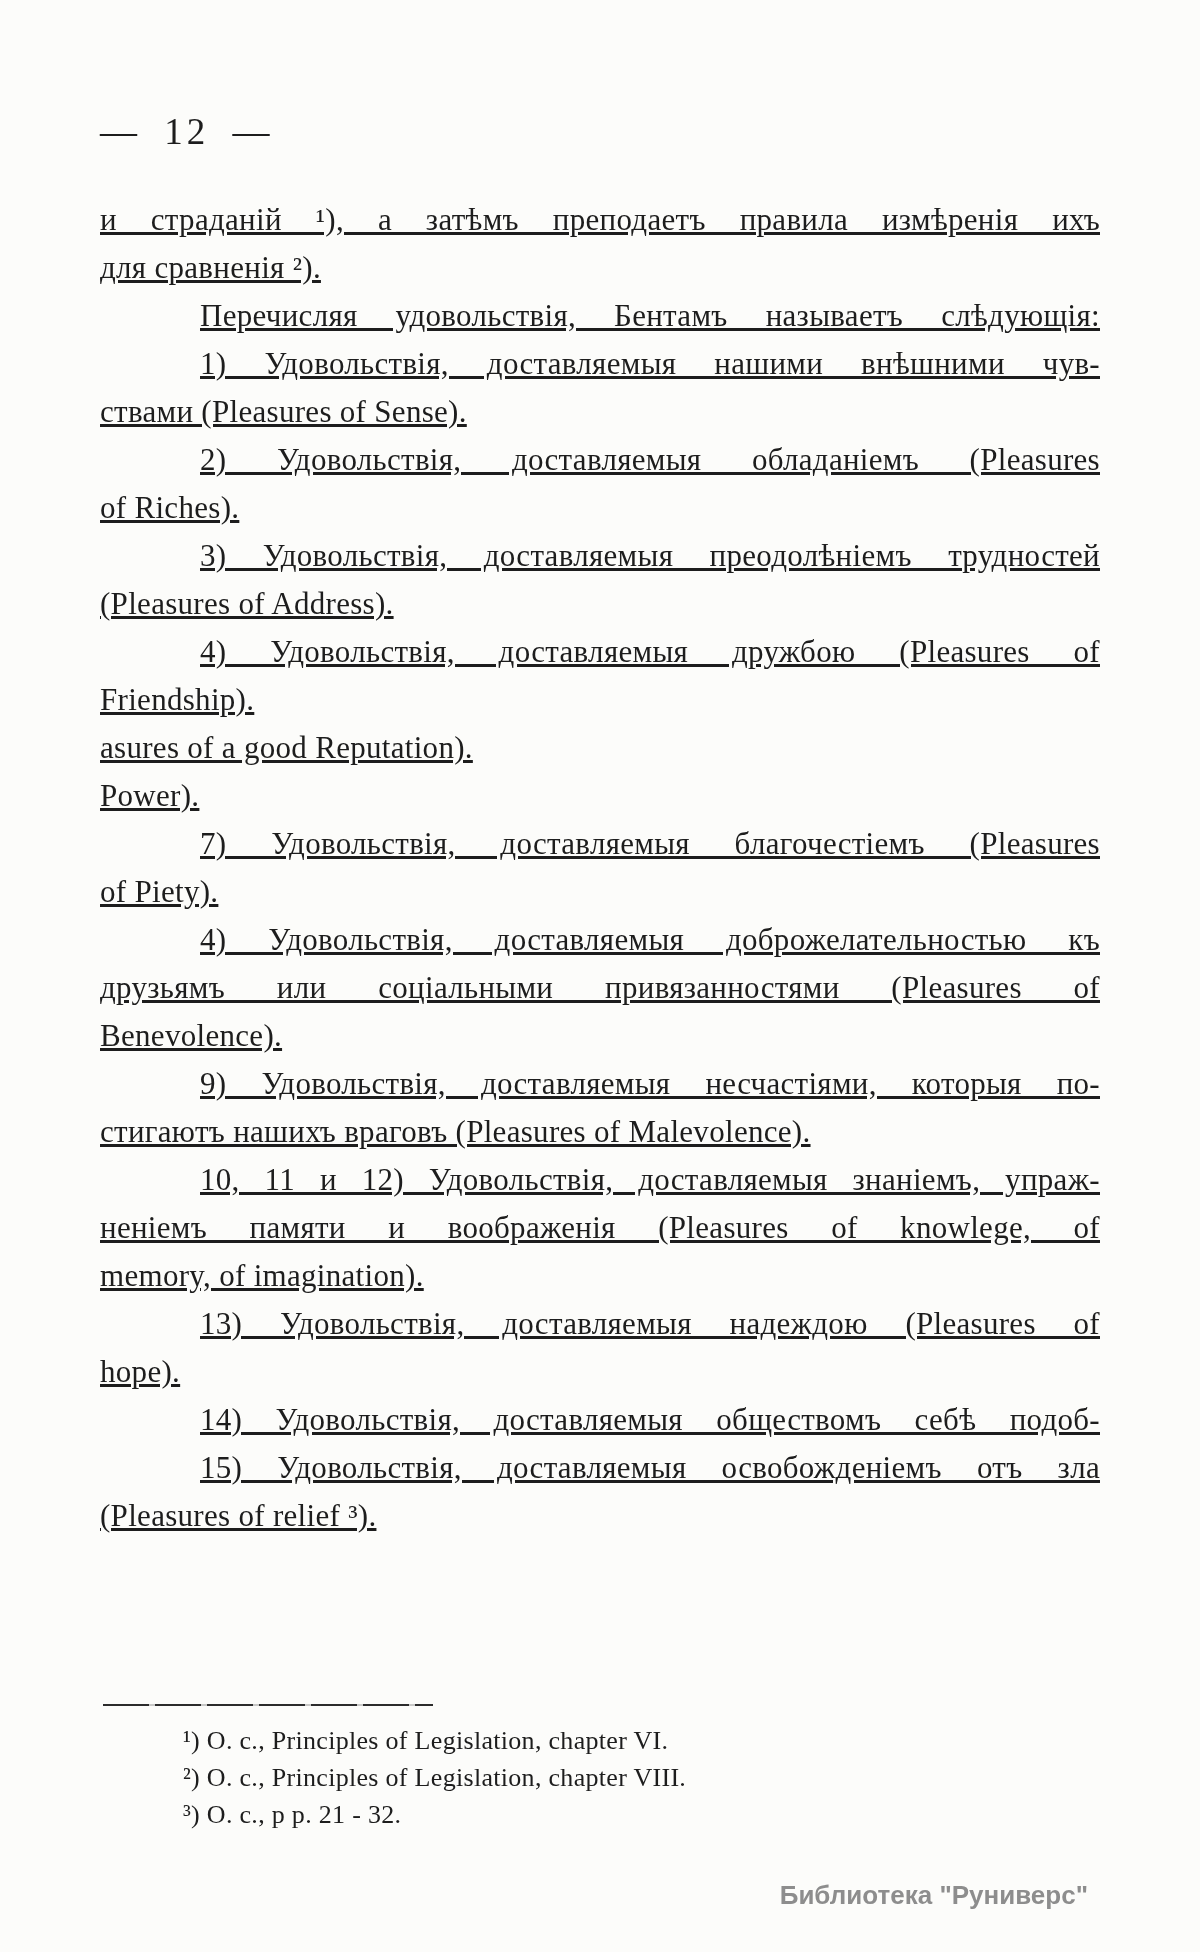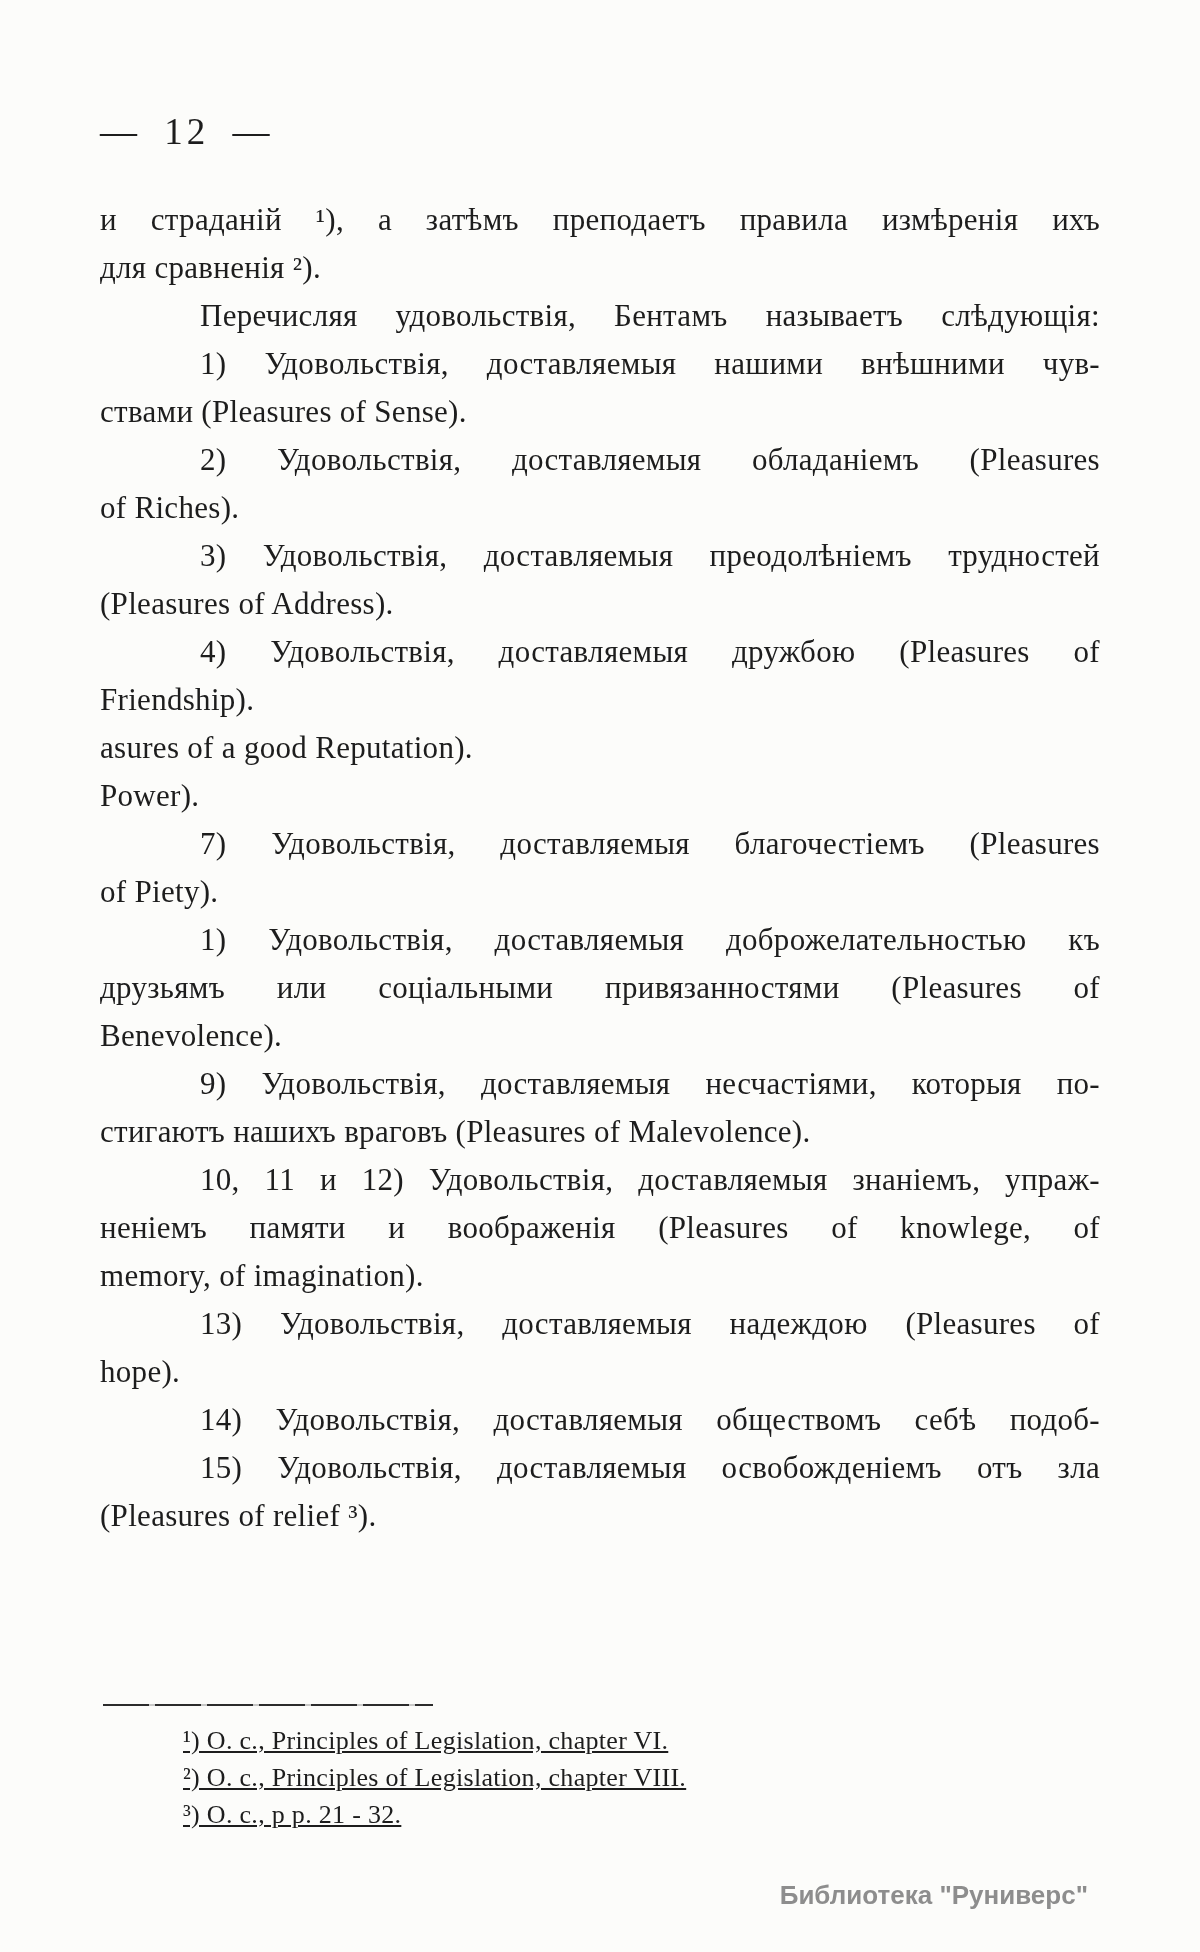--- a/index.html
+++ b/index.html
@@ -28,20 +28,21 @@
     top: 196px;
     left: 100px;
     width: 1000px;
     font-size: 31px;
     line-height: 48px;
     letter-spacing: 0.3px;
   }
   .line {
     height: 48px;
     overflow: hidden;
+    text-decoration: underline;
   }
   .line.justify {
     text-align: justify;
     text-align-last: justify;
   }
   .line.indent {
     padding-left: 100px;
   }
   .footnote-rule {
     position: absolute;
@@ -59,21 +60,20 @@
     left: 100px;
     width: 1000px;
     font-size: 26px;
     line-height: 37px;
     letter-spacing: 0.3px;
   }
   .footnote-line {
     padding-left: 83px;
     height: 37px;
     overflow: hidden;
-    text-decoration: underline;
   }
   .watermark {
     position: absolute;
     top: 1880px;
     right: 112px;
     font-family: "Liberation Sans", "DejaVu Sans", sans-serif;
     font-weight: bold;
     font-size: 26px;
     color: #8d8d8d;
     white-space: nowrap;
@@ -93,21 +93,21 @@
     <div class="line justify indent">2) Удовольствія, доставляемыя обладаніемъ (Pleasures</div>
     <div class="line">of Riches).</div>
     <div class="line justify indent">3) Удовольствія, доставляемыя преодолѣніемъ трудностей</div>
     <div class="line">(Pleasures of Address).</div>
     <div class="line justify indent">4) Удовольствія, доставляемыя дружбою (Pleasures of</div>
     <div class="line">Friendship).</div>
     <div class="line">asures of a good Reputation).</div>
     <div class="line">Power).</div>
     <div class="line justify indent">7) Удовольствія, доставляемыя благочестіемъ (Pleasures</div>
     <div class="line">of Piety).</div>
-    <div class="line justify indent">1) Удовольствія, доставляемыя доброжелательностью къ</div>
+    <div class="line justify indent">4) Удовольствія, доставляемыя доброжелательностью къ</div>
     <div class="line justify">друзьямъ или соціальными привязанностями (Pleasures of</div>
     <div class="line">Benevolence).</div>
     <div class="line justify indent">9) Удовольствія, доставляемыя несчастіями, которыя по-</div>
     <div class="line">стигаютъ нашихъ враговъ (Pleasures of Malevolence).</div>
     <div class="line justify indent">10, 11 и 12) Удовольствія, доставляемыя знаніемъ, упраж-</div>
     <div class="line justify">неніемъ памяти и воображенія (Pleasures of knowlege, of</div>
     <div class="line">memory, of imagination).</div>
     <div class="line justify indent">13) Удовольствія, доставляемыя надеждою (Pleasures of</div>
     <div class="line">hope).</div>
     <div class="line justify indent">14) Удовольствія, доставляемыя обществомъ себѣ подоб-</div>

